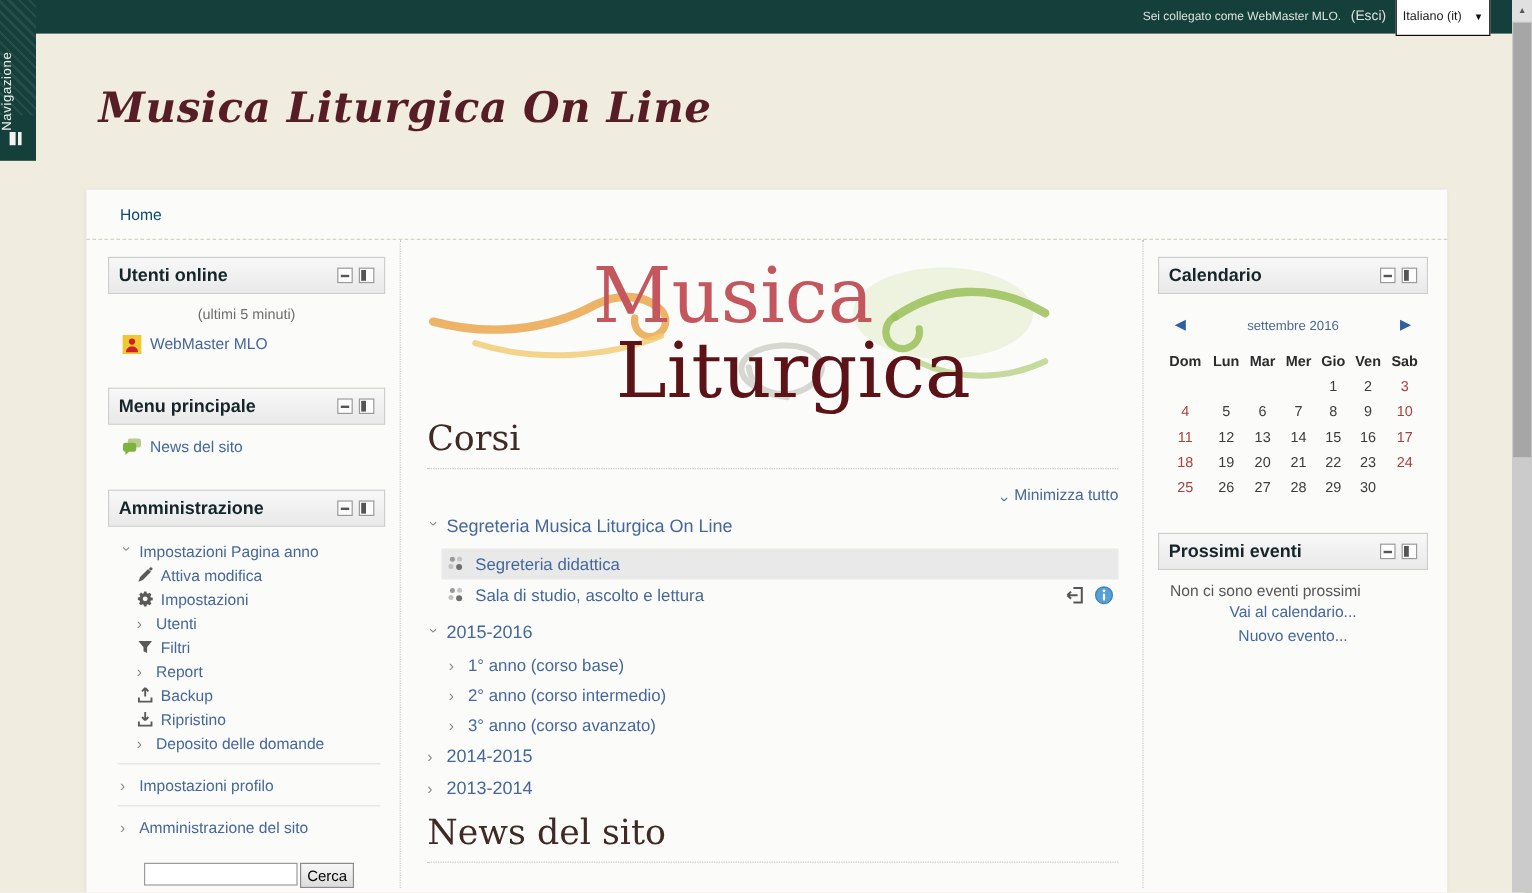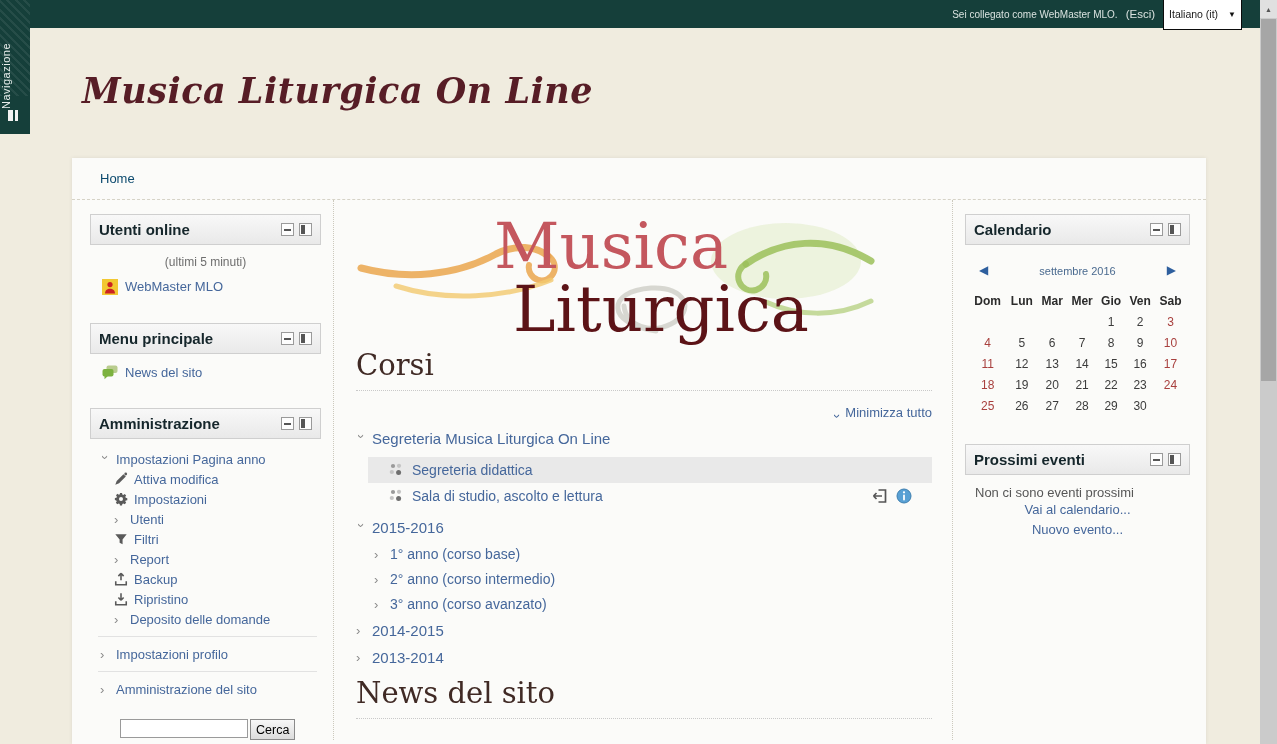--- a/index.html
+++ b/index.html
@@ -114,21 +114,21 @@
   h2.section {
     font-family:"DejaVu Serif", serif; font-weight:normal;
     font-size:29px; color:#402a25; padding-bottom:8px;
     border-bottom:1px dotted #c9c9c9; margin-top:2px;
   }
   .collapse-row { text-align:right; margin:14px 0 10px 0; font-size:13px; }
   .collapse-row .chev { color:#45679b; }
   .cat-row { display:flex; align-items:center; gap:6px; margin:8px 0 10px 0; font-size:15px; }
   .course-row {
     display:flex; align-items:center; gap:8px; margin-left:12px;
-    padding:5px 20px; font-size:14px;
+    padding:5px 4px; font-size:14px;
   }
   .course-row.hl { background:#e9e9e9; }
   .course-row .spacer { flex:1; }
   .year-row { display:flex; align-items:center; gap:6px; margin:10px 0; font-size:15px; }
   .anno-row { display:flex; align-items:center; gap:6px; margin:9px 0 9px 18px; font-size:14px; }
   .news-heading { margin-top:34px; }
   
   .cal-nav { position:relative; text-align:center; margin:8px 0 10px 0; height:18px; }
   .cal-nav .monthname { color:#4a6a8f; font-size:11px; cursor:pointer; }
   .cal-prev, .cal-next { position:absolute; top:0; color:#2e5f9e; font-size:12px; cursor:pointer; }

